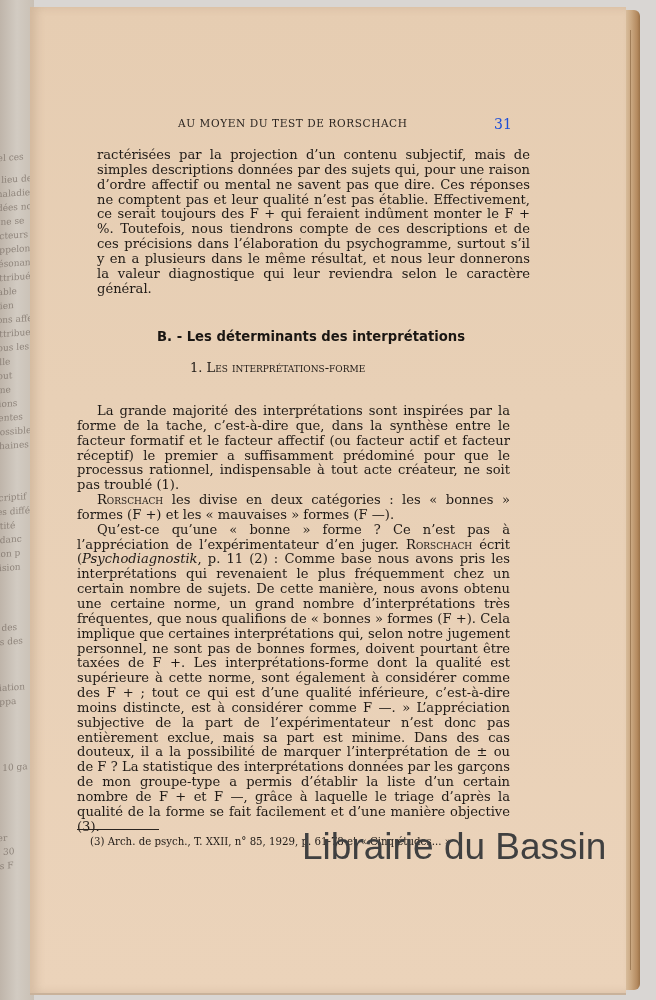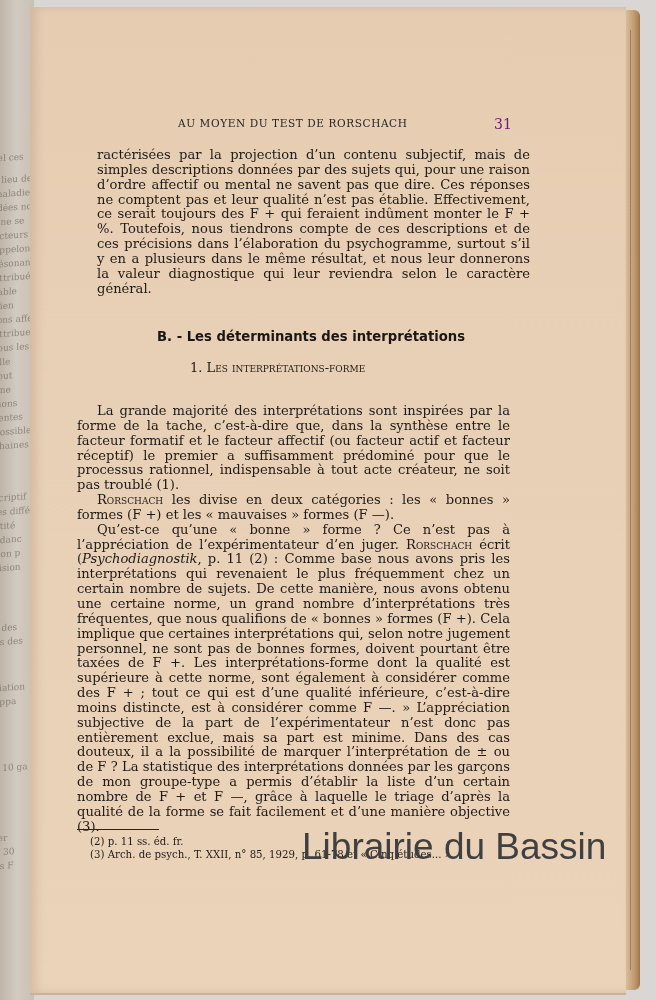--- a/index.html
+++ b/index.html
@@ -26,21 +26,21 @@
   .page-edge {
     position:absolute; left:626px; top:10px; width:14px; height:980px;
     background:linear-gradient(90deg,#d8bc9b 0%,#c9a67f 40%,#b48a5f 80%,#9a7249 100%);
     border-radius:0 6px 6px 0;
   }
   .page-edge .line { position:absolute; left:4px; top:20px; width:1px; height:940px; background:#a07d58; }
   .running-head {
     position:absolute; top:117px; left:178px;
     font-size:10.5px; letter-spacing:0.6px; color:#2a2420;
   }
-  .folio { position:absolute; top:116px; left:494px; font-size:14px; color:#701a75; }
+  .folio { position:absolute; top:116px; left:494px; font-size:14px; color:#1d4ed8; }
   .body-text {
     position:absolute; left:77px; width:433px;
     font-size:13.1px; line-height:14.85px; color:#1f1a16;
     text-align:justify;
   }
   .body-text p { margin:0; }
   .indent { text-indent:20px; }
   .sc { font-variant:small-caps; }
   .section-heading {
     position:absolute; top:329px; left:157px;
@@ -117,17 +117,16 @@
 <div class="subsection-heading sc">1. Les interprétations-forme</div>
 
 <div class="body-text" style="top:404px;">
   <p class="indent">La grande majorité des interprétations sont inspirées par la forme de la tache, c’est-à-dire que, dans la synthèse entre le facteur formatif et le facteur affectif (ou facteur actif et facteur réceptif) le premier a suffisamment prédominé pour que le processus rationnel, indispensable à tout acte créateur, ne soit pas troublé (1).</p>
   <p class="indent"><span class="sc">Rorschach</span><span> les divise en deux catégories : les « bonnes » formes (F +) et les « mauvaises » formes (F —).</span></p>
   <p class="indent"><span>Qu’est-ce qu’une « bonne » forme ? Ce n’est pas à l’appréciation de l’expérimentateur d’en juger. </span><span class="sc">Rorschach</span><span> écrit (</span><i>Psychodiagnostik</i><span>, p. 11 (2) : Comme base nous avons pris les interprétations qui revenaient le plus fréquemment chez un certain nombre de sujets. De cette manière, nous avons obtenu une certaine norme, un grand nombre d’interprétations très fréquentes, que nous qualifions de « bonnes » formes (F +). Cela implique que certaines interprétations qui, selon notre jugement personnel, ne sont pas de bonnes formes, doivent pourtant être taxées de F +. Les interprétations-forme dont la qualité est supérieure à cette norme, sont également à considérer comme des F + ; tout ce qui est d’une qualité inférieure, c’est-à-dire moins distincte, est à considérer comme F —. » L’appréciation subjective de la part de l’expérimentateur n’est donc pas entièrement exclue, mais sa part est minime. Dans des cas douteux, il a la possibilité de marquer l’interprétation de ± ou de F ? La statistique des interprétations données par les garçons de mon groupe-type a permis d’établir la liste d’un certain nombre de F + et F —, grâce à laquelle le triage d’après la qualité de la forme se fait facilement et d’une manière objective (3).</span></p>
 </div>
 
 <div class="footnote-rule"></div>
 <div class="footnotes">
-  <div><span>(2)</span> <span>p. 11 ss. éd. fr.</span></div>
   <div><span>(3)</span> <span>Arch. de psych., T. XXII, n° 85, 1929, p. 61-78 et « Cinq études... »</span></div>
 </div>
 
 <div class="watermark">Librairie du Bassin</div>
 
 </body></html>

